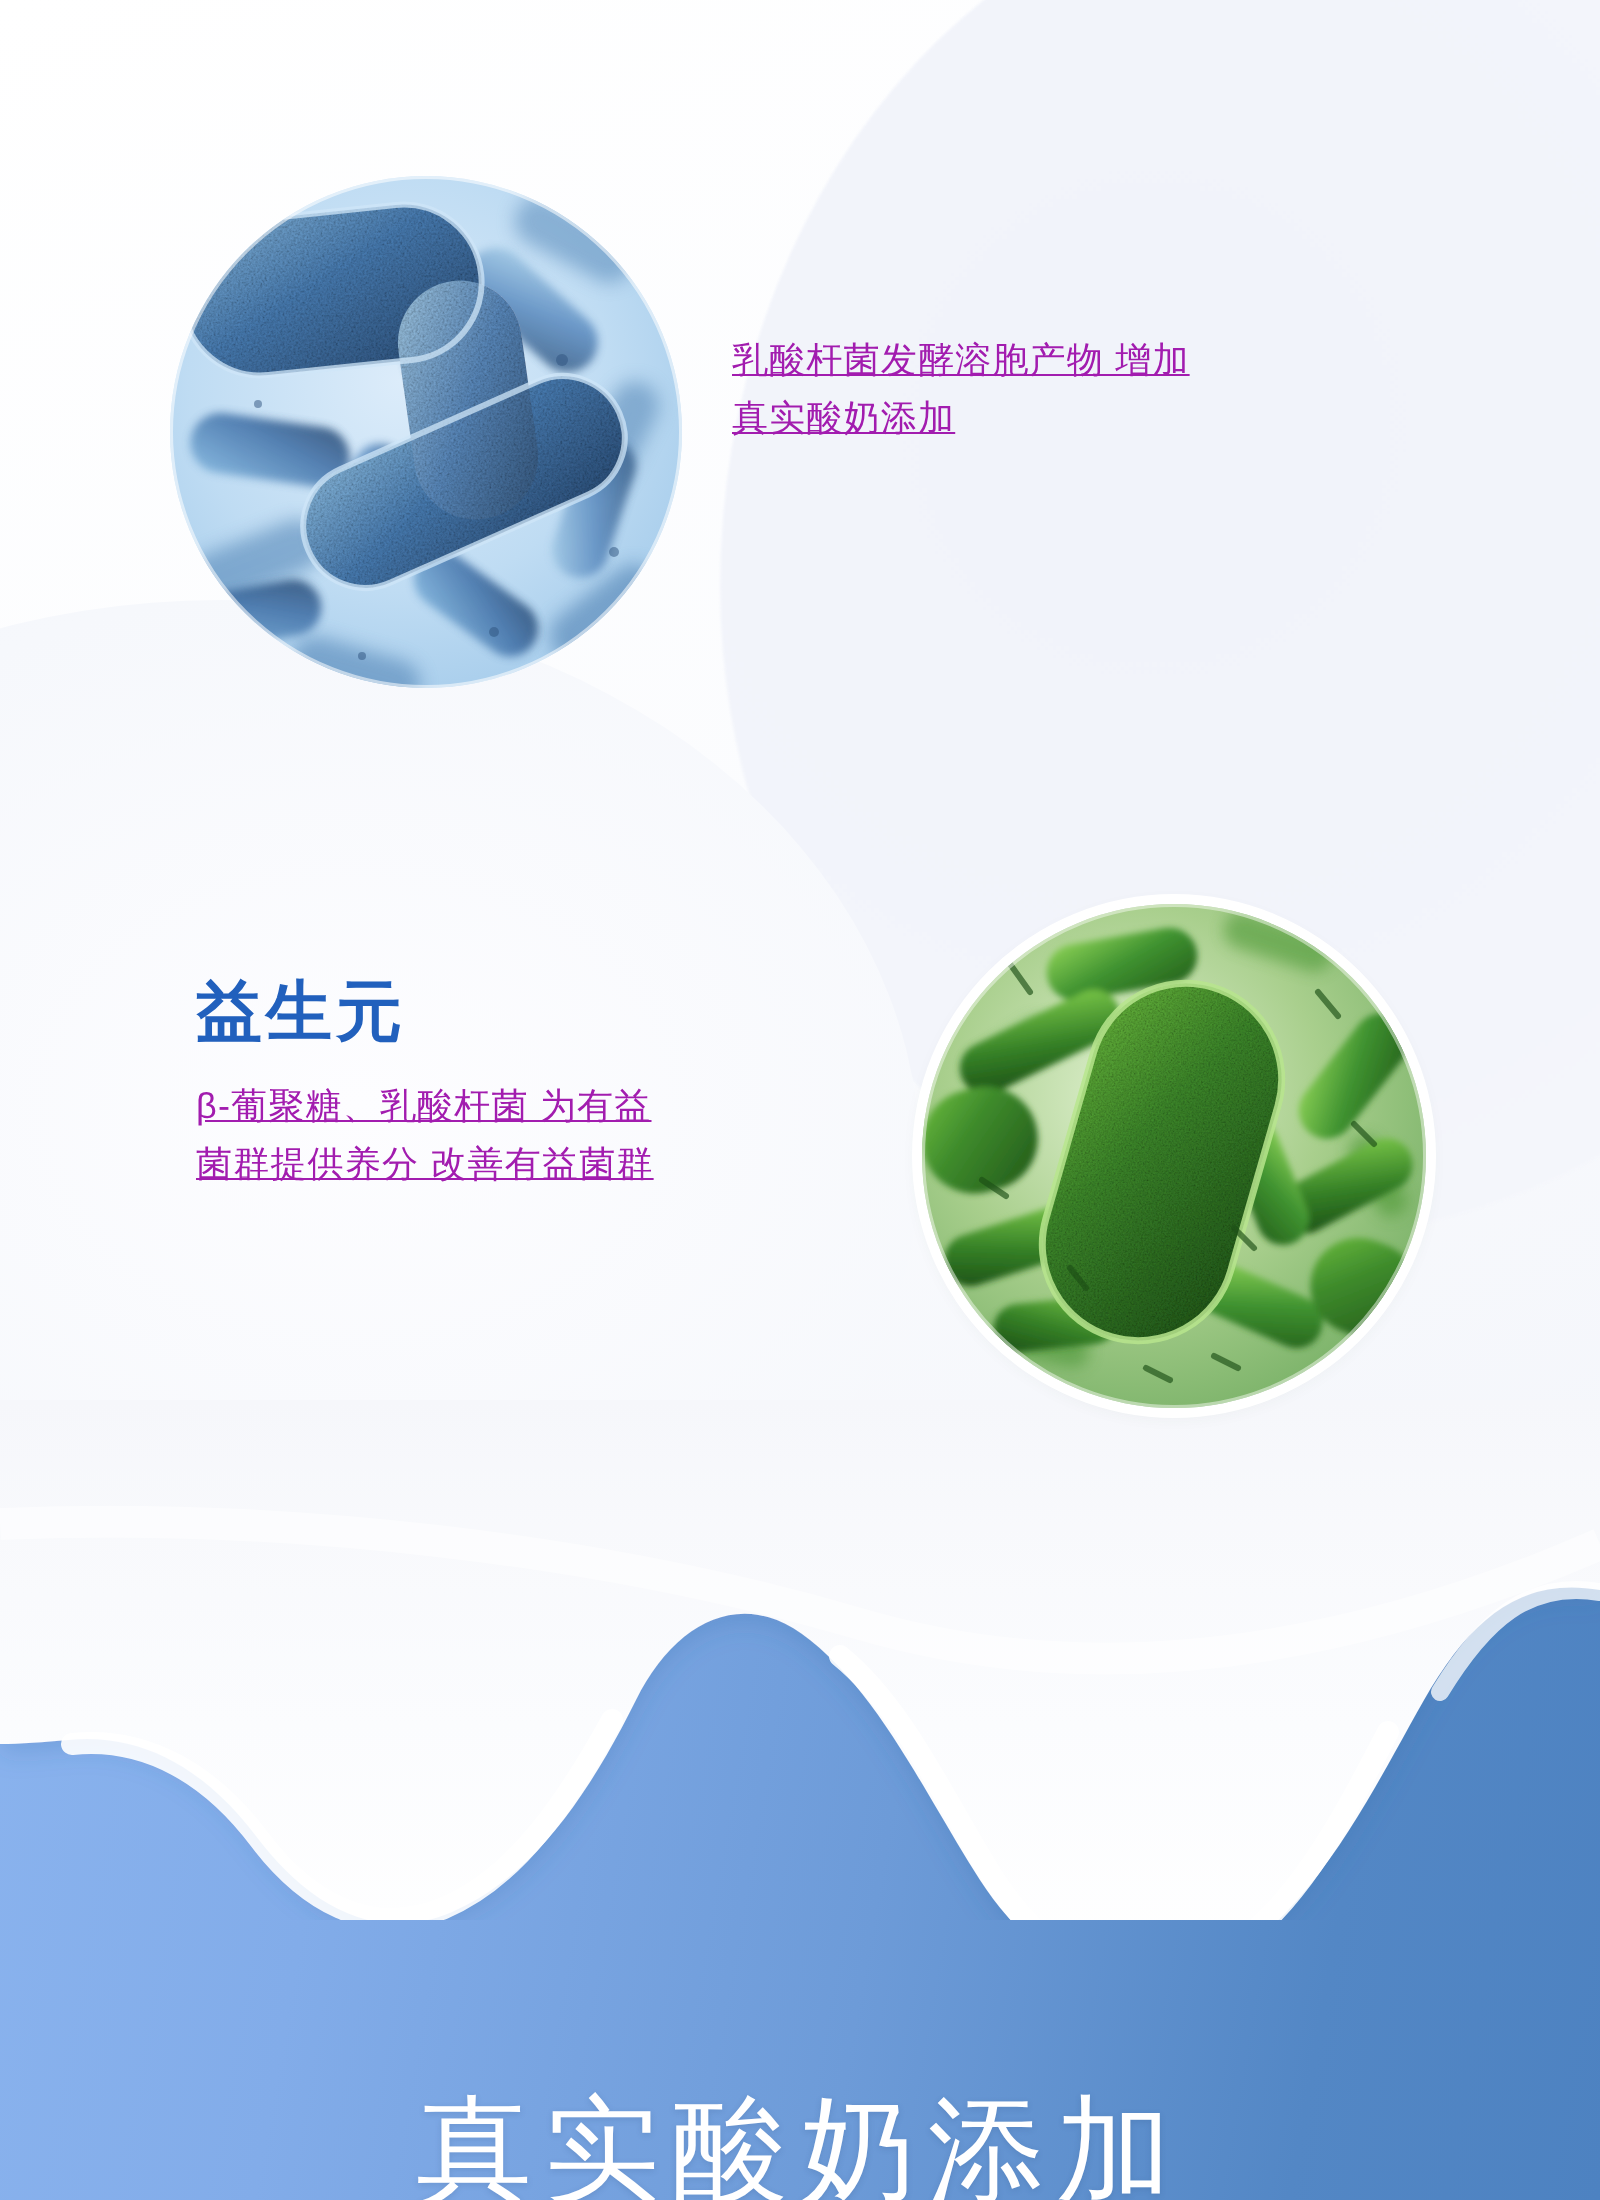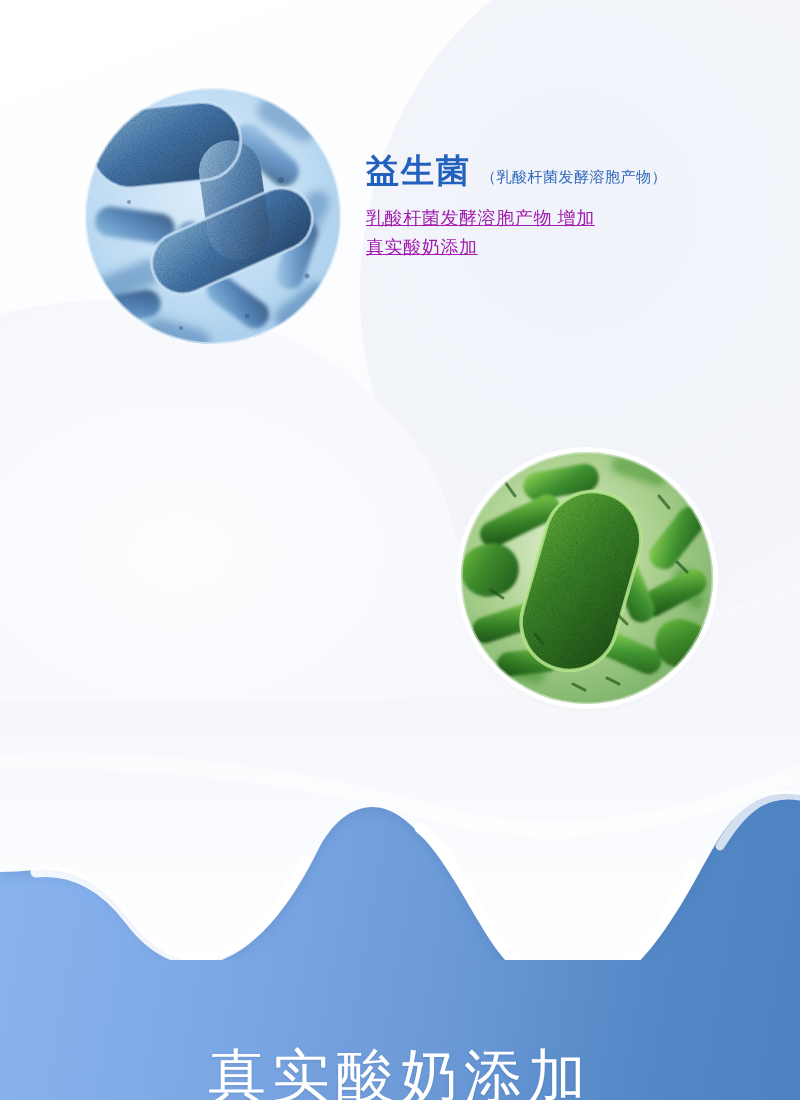--- a/index.html
+++ b/index.html
@@ -337,26 +337,32 @@
         <line x1="216" y1="110" x2="226" y2="120"></line>
         <line x1="74" y1="182" x2="82" y2="192"></line>
         <line x1="146" y1="226" x2="158" y2="232"></line>
       </g>
 
       <circle cx="126" cy="126" r="126" fill="none" stroke="#f4faf0" stroke-width="3" opacity="0.5"></circle>
     </svg>
   </div>
 
   <div class="block block-probiotic">
-    <div class="heading-row">
-      <span class="heading">益生菌</span>
-      <span class="heading-note">（乳酸杆菌发酵溶胞产物）</span>
-    </div>
     <div class="body-text">
       <span class="ln">乳酸杆菌发酵溶胞产物 增加</span>
       <span class="ln">真实酸奶添加</span>
     </div>
   </div>
 
+  <div class="block block-prebiotic">
+    <div class="heading-row">
+      <span class="heading">益生元</span>
+      <span class="heading-note"></span>
+    </div>
+    <div class="body-text">
+      <span class="ln">β-葡聚糖、乳酸杆菌 为有益</span>
+      <span class="ln">菌群提供养分 改善有益菌群</span>
+    </div>
+  </div>
 
   <div class="bottom-headline">真实酸奶添加</div>
 
 </div>
 
 </body></html>

